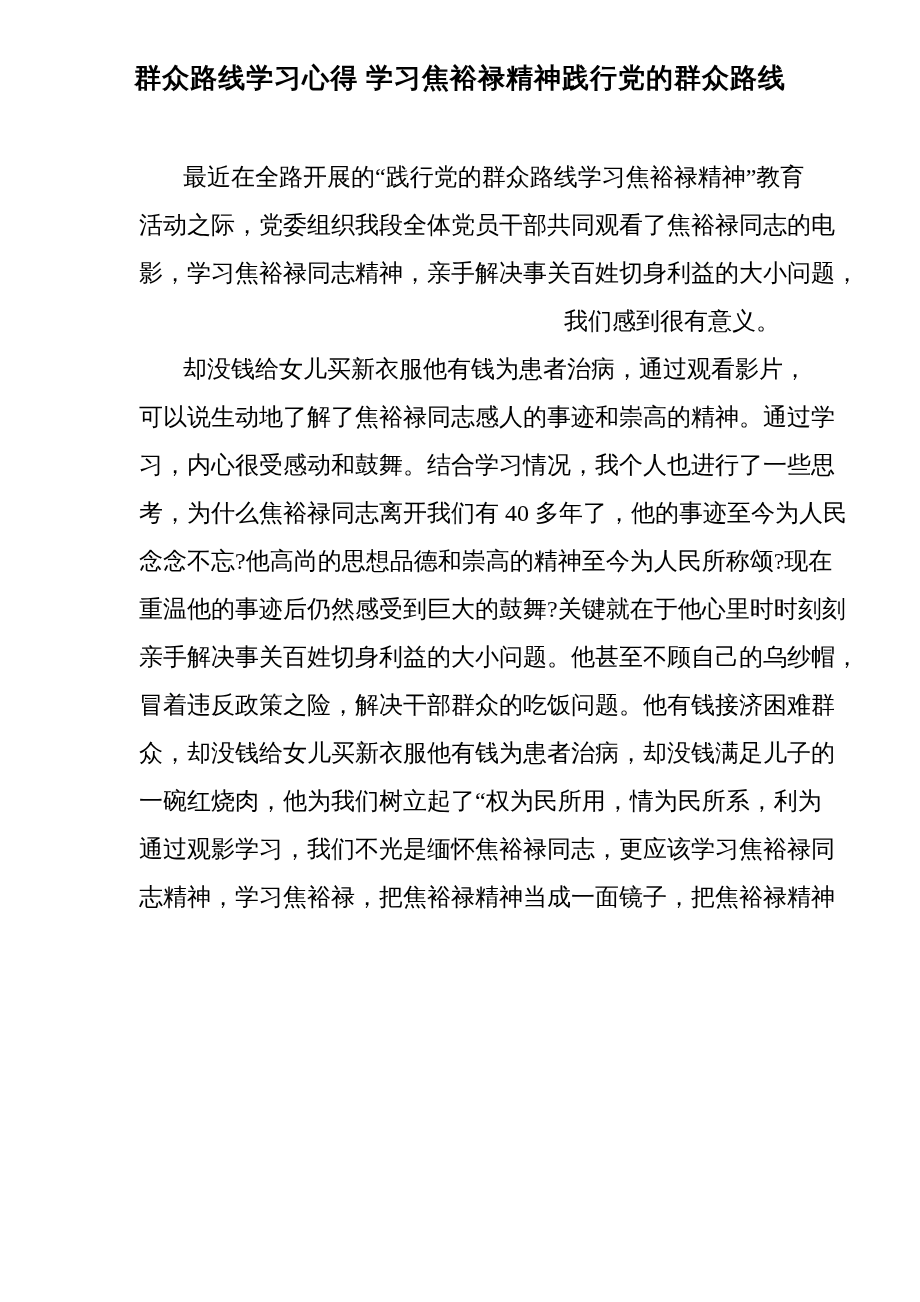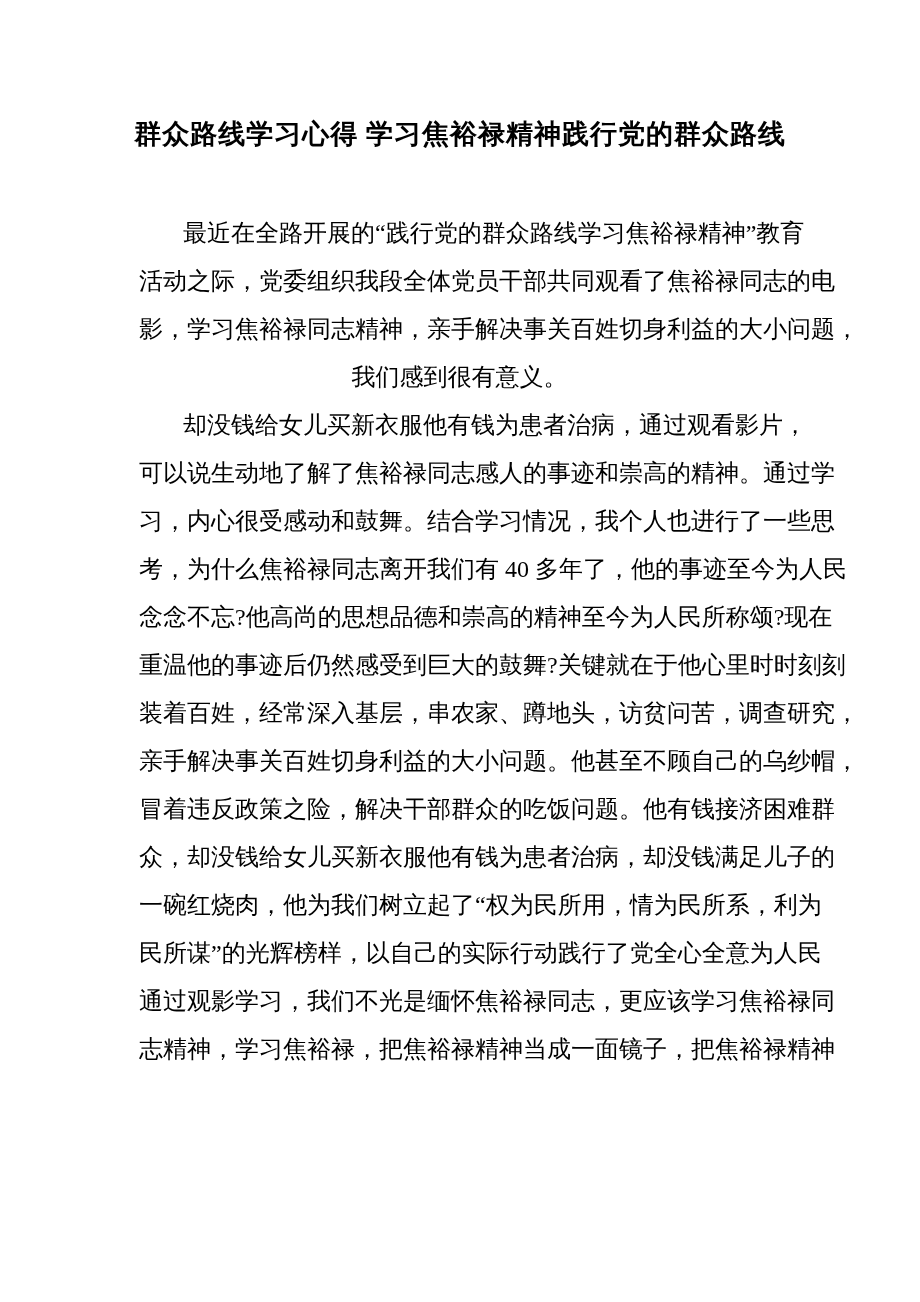--- a/index.html
+++ b/index.html
@@ -12,21 +12,21 @@
     height: 1302px;
     overflow: hidden;
     font-family: "Liberation Serif", "DejaVu Serif", serif;
     color: #000000;
   }
   .page {
     width: 920px;
     height: 1060px;
     background: #ffffff;
     box-sizing: border-box;
-    padding-top: 116px;
+    padding-top: 60px;
   }
   .doc-title {
     text-align: center;
     font-weight: bold;
     font-size: 27px;
     line-height: 36px;
     letter-spacing: 1px;
     white-space: nowrap;
   }
   .text-block {
@@ -34,21 +34,21 @@
     margin-left: 139px;
     width: 641px;
     font-family: Liberation Serif, serif;
   }
   .line {
     font-size: 24px;
     height: 48px;
     line-height: 48px;
     white-space: nowrap;
     overflow: visible;
-    text-align: center;
+    text-align: right;
   }
   .line.just {
     text-align: justify;
     text-align-last: justify;
     text-justify: inter-character;
   }
   .line.ind {
     padding-left: 44px;
   }
 </style>
@@ -61,22 +61,20 @@
       <div class="line just ind">最近在全路开展的“践行党的群众路线学习焦裕禄精神”教育</div>
       <div class="line just">活动之际，党委组织我段全体党员干部共同观看了焦裕禄同志的电</div>
       <div class="line just">影，学习焦裕禄同志精神，亲手解决事关百姓切身利益的大小问题，</div>
       <div class="line">我们感到很有意义。</div>
       <div class="line just ind">却没钱给女儿买新衣服他有钱为患者治病，通过观看影片，</div>
       <div class="line just">可以说生动地了解了焦裕禄同志感人的事迹和崇高的精神。通过学</div>
       <div class="line just">习，内心很受感动和鼓舞。结合学习情况，我个人也进行了一些思</div>
       <div class="line just">考，为什么焦裕禄同志离开我们有 40 多年了，他的事迹至今为人民</div>
       <div class="line just">念念不忘?他高尚的思想品德和崇高的精神至今为人民所称颂?现在</div>
       <div class="line just">重温他的事迹后仍然感受到巨大的鼓舞?关键就在于他心里时时刻刻</div>
-      <div class="line just">装着百姓，经常深入基层，串农家、蹲地头，访贫问苦，调查研究，</div>
       <div class="line just">亲手解决事关百姓切身利益的大小问题。他甚至不顾自己的乌纱帽，</div>
       <div class="line just">冒着违反政策之险，解决干部群众的吃饭问题。他有钱接济困难群</div>
       <div class="line just">众，却没钱给女儿买新衣服他有钱为患者治病，却没钱满足儿子的</div>
       <div class="line just">一碗红烧肉，他为我们树立起了“权为民所用，情为民所系，利为</div>
-      <div class="line just">民所谋”的光辉榜样，以自己的实际行动践行了党全心全意为人民</div>
       <div class="line just">通过观影学习，我们不光是缅怀焦裕禄同志，更应该学习焦裕禄同</div>
       <div class="line just">志精神，学习焦裕禄，把焦裕禄精神当成一面镜子，把焦裕禄精神</div>
     </div>
 </div>
 
 </body></html>

